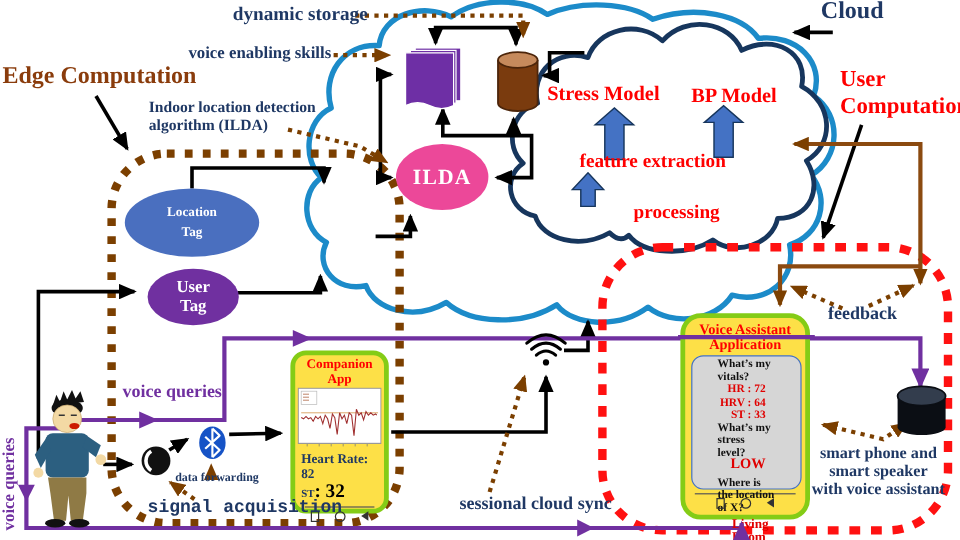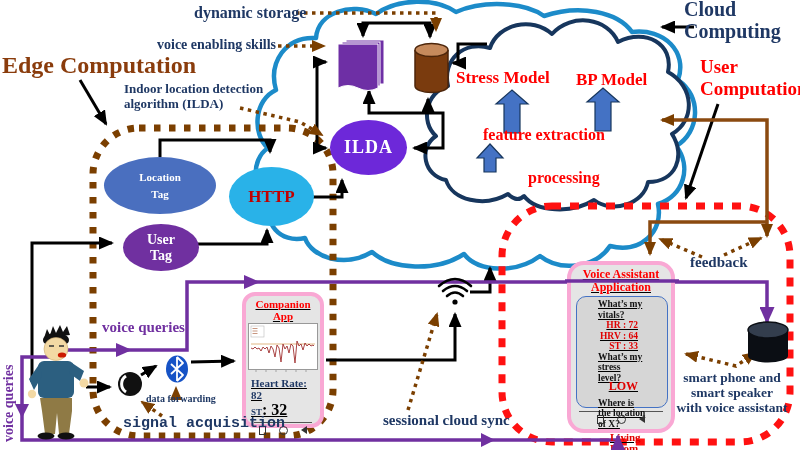--- a/index.html
+++ b/index.html
@@ -8,21 +8,21 @@
   svg{position:absolute;left:0;top:0;}
   .lbl{position:absolute;font-weight:bold;white-space:nowrap;z-index:4;}
   .navy{color:#1F3864;}
   .red{color:#FF0000;}
   .brown{color:#8A3C0C;}
   .purple{color:#7030A0;}
   .oval{position:absolute;border-radius:50%;display:flex;flex-direction:column;align-items:center;
         justify-content:center;color:#fff;font-weight:bold;z-index:3;text-align:center;}
   .vtext{writing-mode:vertical-rl;transform:rotate(180deg);}
   
-  .phone{position:absolute;background:#e5e5e5;border:4px solid #f9a8d4;z-index:3;text-decoration:underline;}
+  .phone{position:absolute;background:#fde047;border:4px solid #84cc16;z-index:3;}
   #companion-phone{left:242px;top:292px;width:74px;height:128px;border-radius:13px;}
   #voice-phone{left:567px;top:261px;width:100px;height:164px;border-radius:17px;}
   .phone-title{color:#FF0000;font-weight:bold;text-align:center;}
   #companion-phone .phone-title{font-size:11px;margin-top:2px;}
   #voice-phone .phone-title{font-size:12px;line-height:13px;margin-top:3px;}
   #va-screen{margin:2px 3px 0 5px;background:#D6D6D6;border:1.5px solid #4472C4;border-radius:10px;
              padding:2px 21px;font-size:9.5px;line-height:10.5px;color:#101010;font-weight:bold;height:106px;}
   .ans{color:#E00000;text-align:right;padding-right:8px;}
   #va-low{font-size:12px;margin-top:-2px;}
   #va-room{font-size:11px;text-align:center;padding-left:12px;margin-top:3px;}
@@ -181,32 +181,28 @@
   </svg>
 
   <div class="oval" style="left:104px;top:157px;width:112px;height:57px;background:#4A6FBF;font-size:11px;line-height:17px;">
     <span>Location</span>
     <span>Tag</span>
   </div>
   <div class="oval" style="left:123px;top:224px;width:76px;height:47px;background:#7030A0;font-size:14px;line-height:16px;">
     <span>User</span>
     <span>Tag</span>
   </div>
-  <div class="oval" style="left:229px;top:167px;width:85px;height:59px;background:#29B2E8;font-size:17px;color:#C00000;">
-    <span>HTTP</span>
-  </div>
-  <div class="oval" style="left:330px;top:120px;width:77px;height:55px;background:#6d28d9;font-size:18px;letter-spacing:1px;">
+  <div class="oval" style="left:330px;top:120px;width:77px;height:55px;background:#ec4899;font-size:18px;letter-spacing:1px;">
     <span>ILDA</span>
   </div>
 
-  <div class="lbl brown" style="left:2px;top:52px;font-size:24px;">Edge Computation</div>
+  <div class="lbl brown" style="left:2px;top:52px;font-size:20px;">Edge Computation</div>
 
   <div class="lbl navy" style="left:684px;top:-2px;font-size:20px;line-height:22px;">
     <div>Cloud</div>
-    <div>Computing</div>
   </div>
 
   <div class="lbl red" style="left:700px;top:56px;font-size:19px;line-height:22px;">
     <div>User</div>
     <div>Computation</div>
   </div>
 
   <div class="lbl navy" style="left:194px;top:4px;font-size:16px;">dynamic storage</div>
   <div class="lbl navy" style="left:157px;top:37px;font-size:14px;">voice enabling skills</div>
   <div class="lbl navy" style="left:124px;top:81px;font-size:13px;line-height:15px;">

